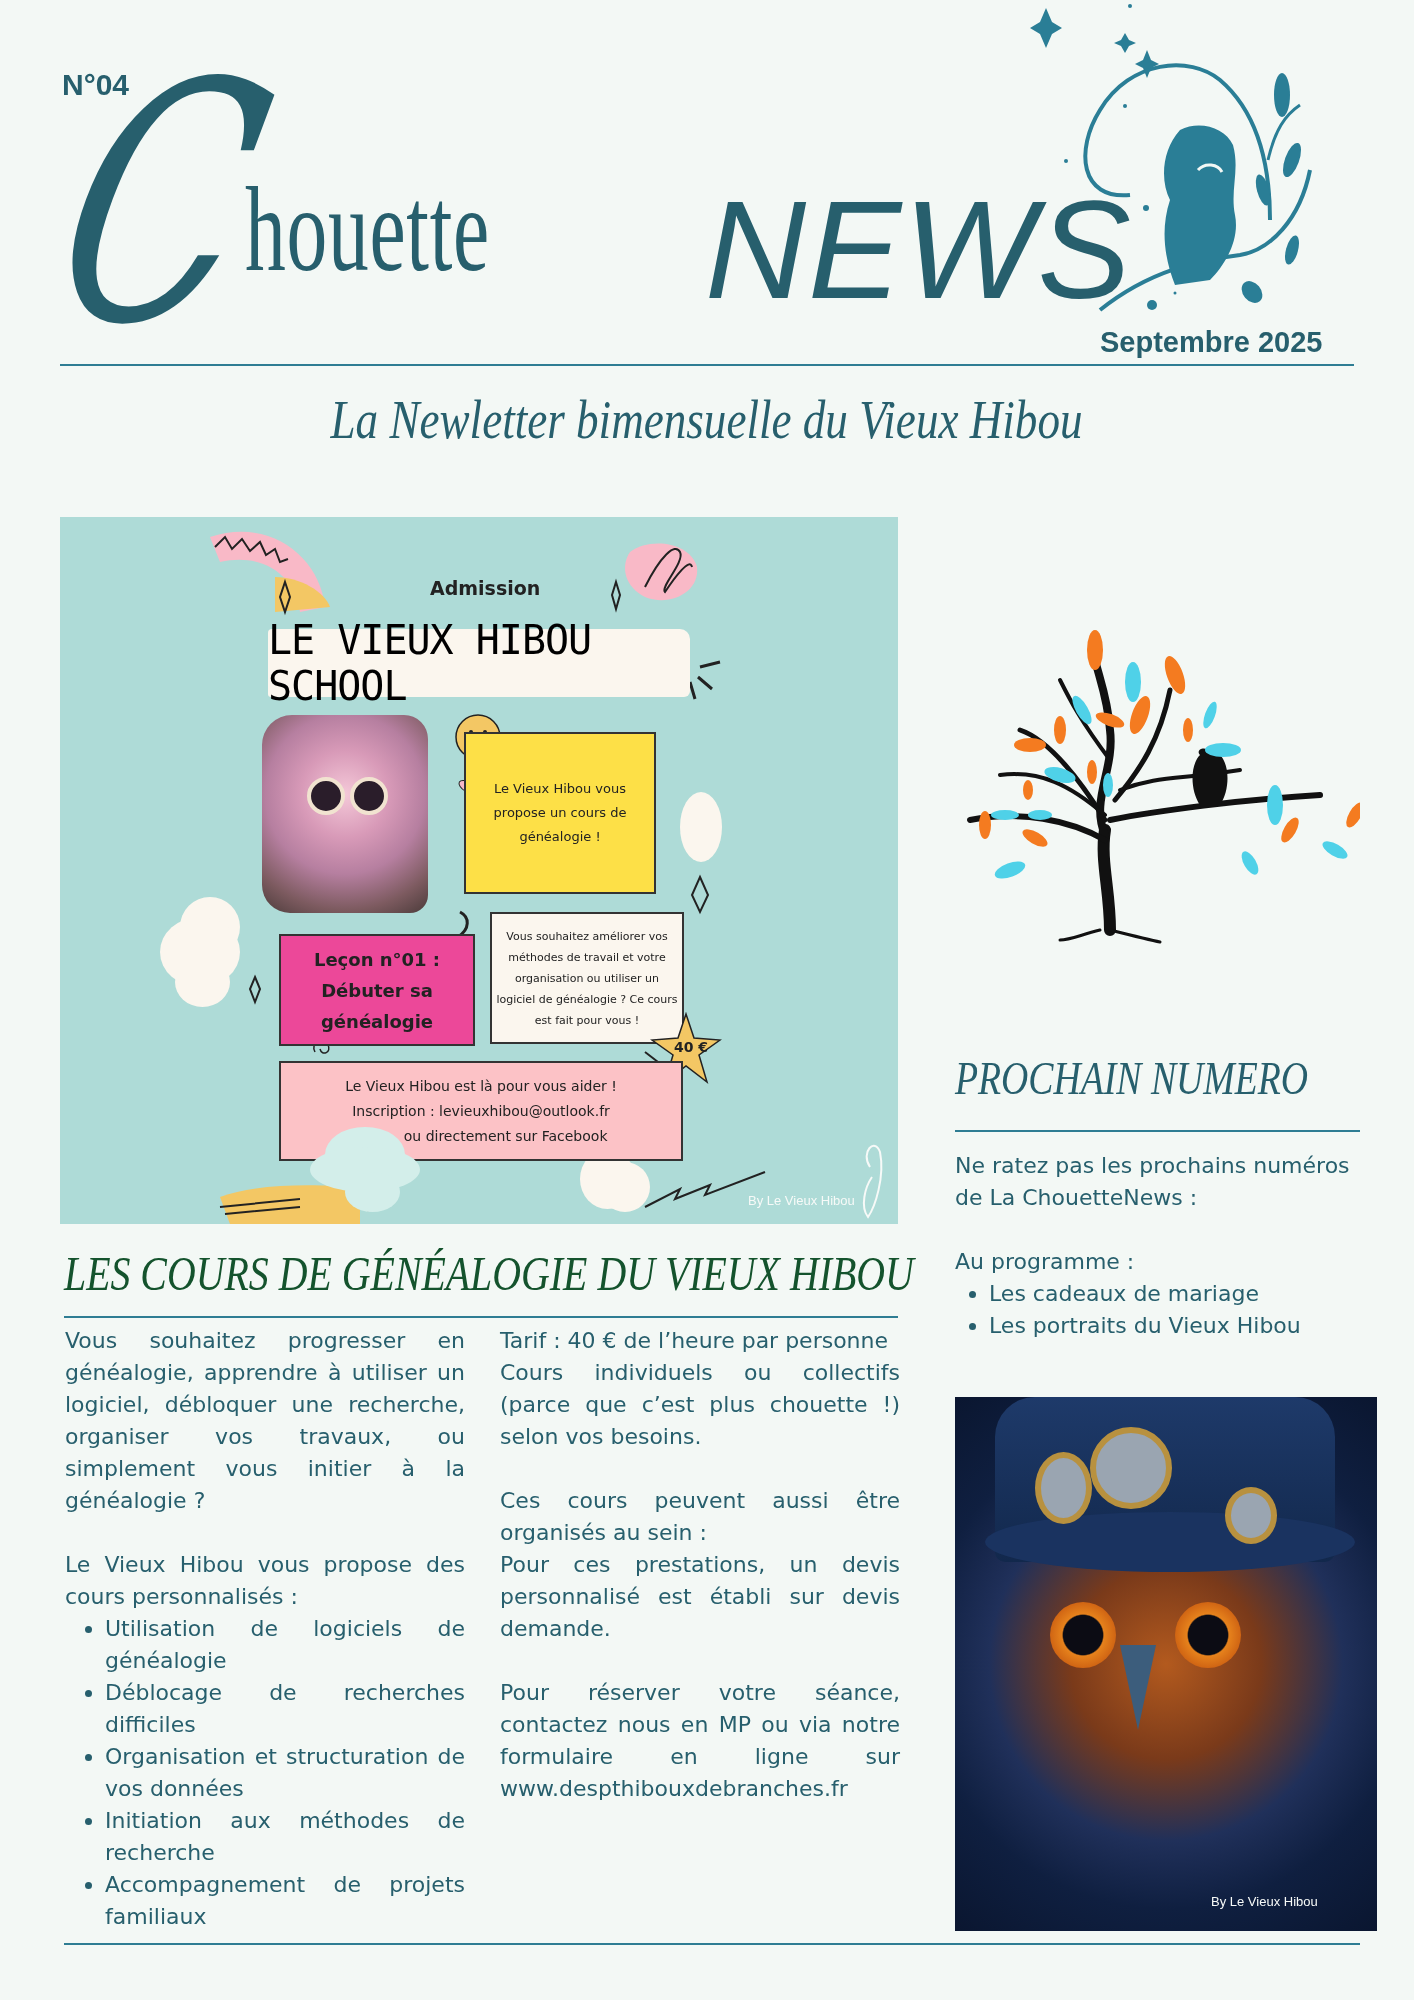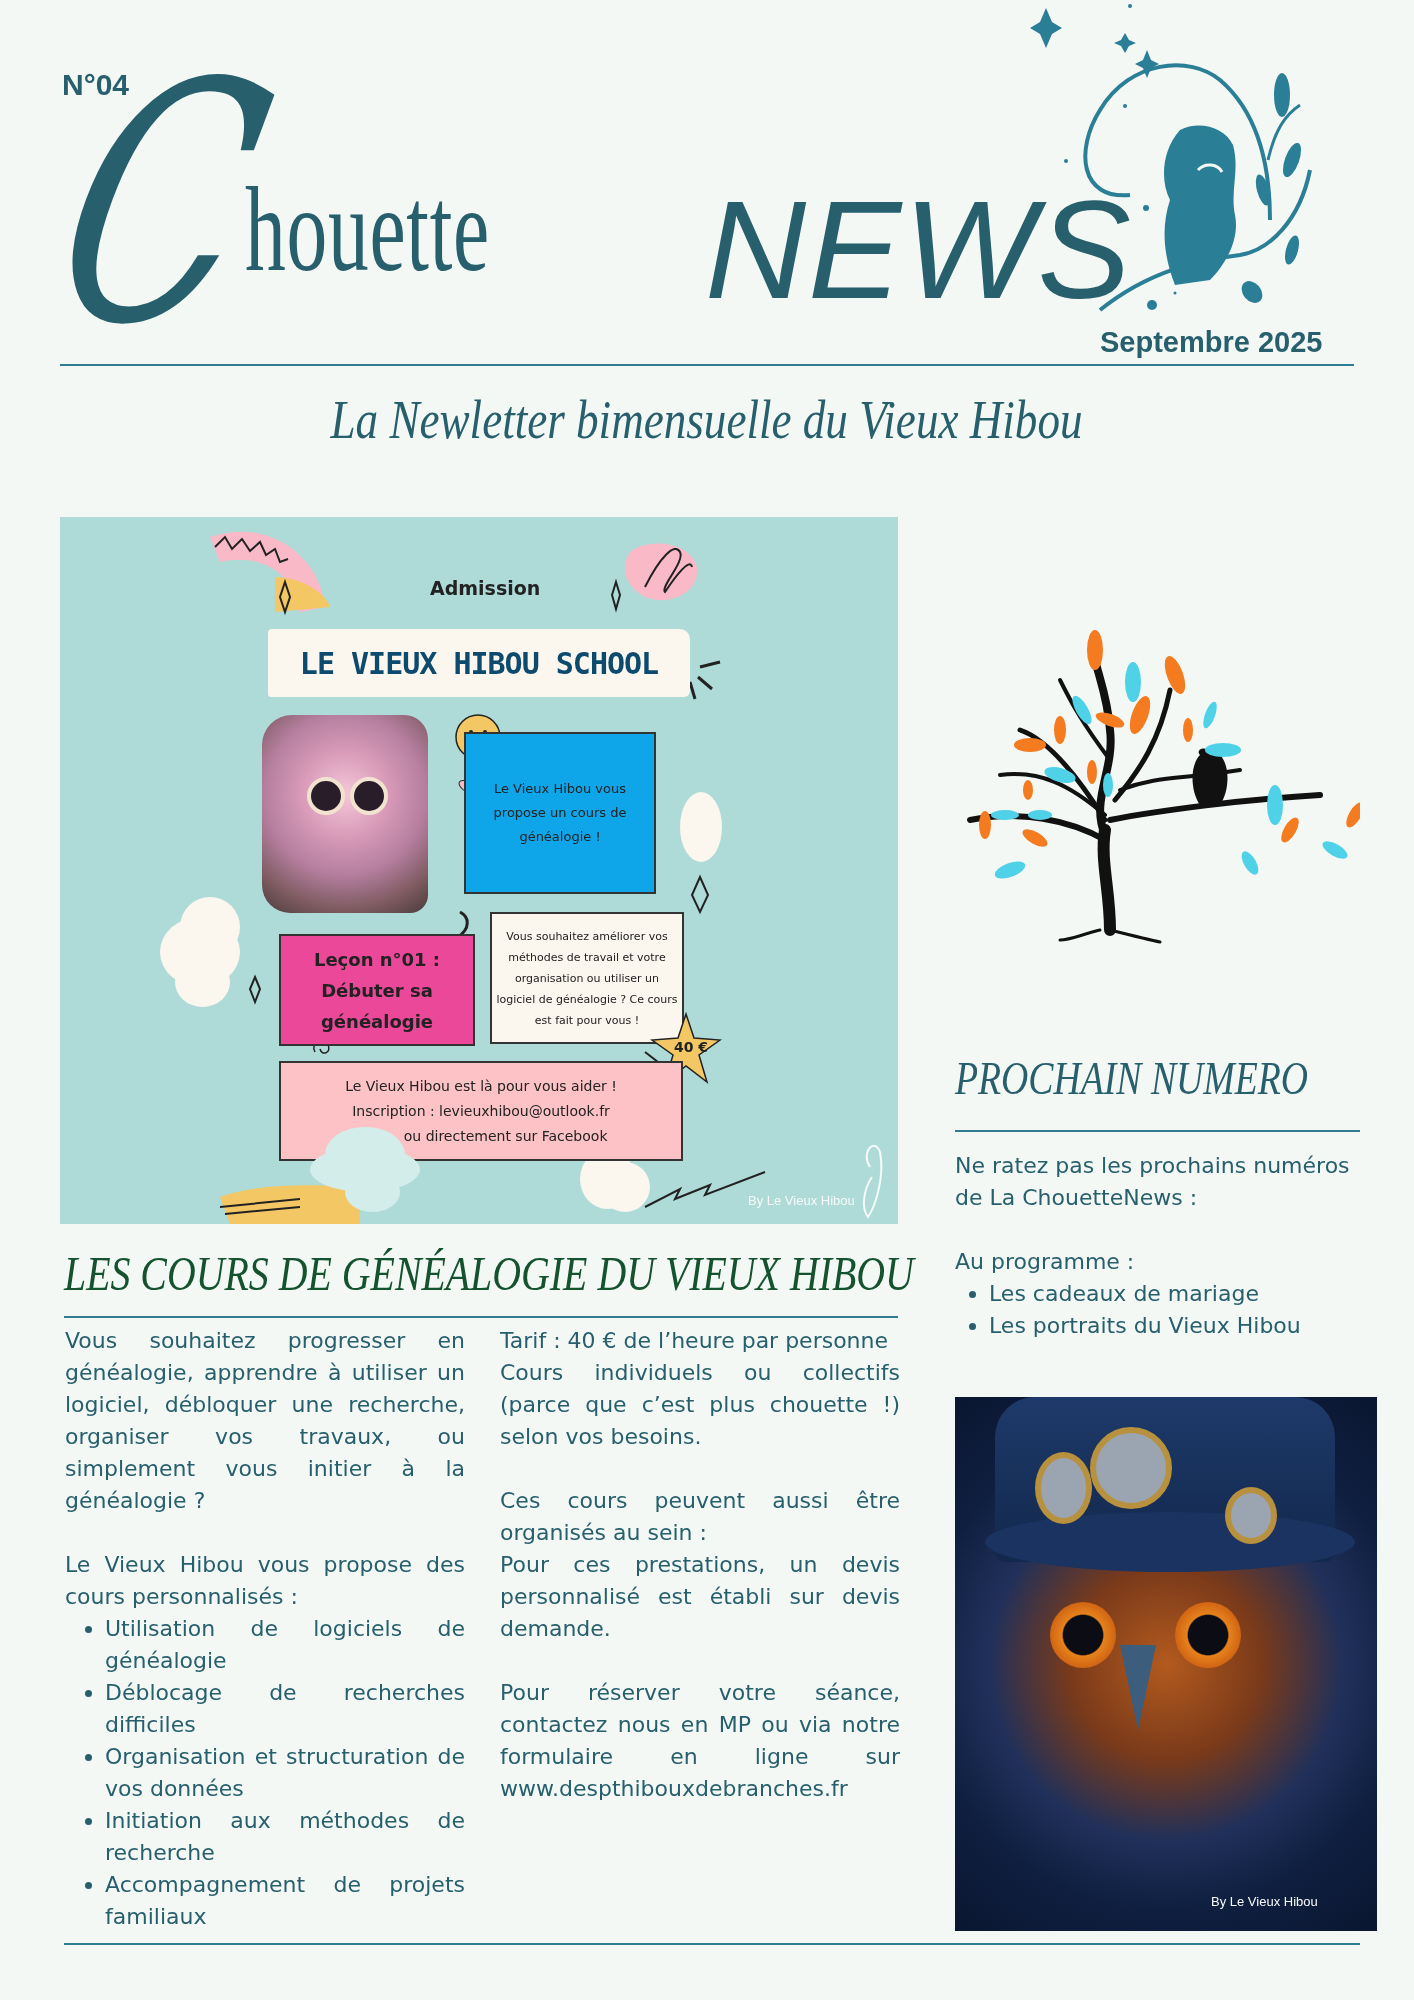--- a/index.html
+++ b/index.html
@@ -13,24 +13,24 @@
   .script-c { left: 110px; top: 40px; font-family: "DejaVu Serif", serif; font-style: italic; font-size: 330px; line-height: 1; color: #275f6d; transform: scaleX(0.72) skewX(-18deg); transform-origin: left top; }
   .title-houette { left: 245px; top: 170px; font-family: "Liberation Serif", serif; font-size: 120px; line-height: 1; color: #275f6d; transform: scaleX(0.68); transform-origin: left top; letter-spacing: 1px; }
   .title-news { left: 705px; top: 180px; font-family: "Liberation Sans", sans-serif; font-style: italic; font-size: 140px; line-height: 1; color: #275f6d; letter-spacing: 2px; }
   .date { left: 1100px; top: 326px; font-family: "Liberation Sans", sans-serif; font-weight: bold; font-size: 29px; color: #275f6d; }
   .rule { background: #2e7d93; height: 2px; }
   .tagline { left: 0; width: 1414px; top: 388px; text-align: center; font-family: "Liberation Serif", serif; font-style: italic; font-size: 55px; color: #275f6d; }
   .tagline span { display: inline-block; transform: scaleX(0.82); }
   .poster { left: 60px; top: 517px; width: 838px; height: 707px; background: #aedbd7; overflow: hidden; }
   .poster .admission { position:absolute; left: 370px; top: 60px; font-family: "DejaVu Sans", sans-serif; font-size: 19px; font-weight: bold; color: #222; }
   .poster .school-banner { position:absolute; left: 208px; top: 112px; width: 422px; height: 68px; background: #fbf6ee; border-radius: 4px 10px 6px 3px; display:flex; align-items:center; justify-content:center; }
-  .poster .school-banner span { font-family: "DejaVu Sans Mono", monospace; font-weight: bold; font-size: 30px; color: #0c4a6e; letter-spacing: -1px; }
+  .poster .school-banner span { font-family: "DejaVu Sans Mono", monospace; font-weight: normal; font-size: 40px; color: #000000; letter-spacing: -1px; }
   .poster .owl-photo { position:absolute; left: 202px; top: 198px; width: 166px; height: 198px; border-radius: 30px 24px 18px 28px; background: radial-gradient(circle at 50% 40%, #f4c8d8 0%, #d89ab8 30%, #b67fa0 55%, #7c5a5f 80%, #4b3b3a 100%); }
   .poster .owl-photo .eye { position:absolute; width: 30px; height: 30px; border-radius: 50%; background: #2a1d2a; border: 4px solid #f1e3d0; top: 62px; }
-  .poster .box-pink1 { position:absolute; left: 404px; top: 215px; width: 188px; height: 158px; background: #0ea5e9; border: 2px solid #333; display:flex; align-items:center; justify-content:center; text-align:center; }
+  .poster .box-pink1 { position:absolute; left: 404px; top: 215px; width: 188px; height: 158px; background: #fde047; border: 2px solid #333; display:flex; align-items:center; justify-content:center; text-align:center; }
   .poster .box-pink1 span { font-size: 13px; line-height: 24px; color: #222; padding: 0 8px; }
   .poster .box-yellow { position:absolute; left: 219px; top: 417px; width: 192px; height: 108px; background: #ec4899; border: 2px solid #333; display:flex; align-items:center; justify-content:center; text-align:center; }
   .poster .box-yellow span { font-size: 18px; font-weight: bold; line-height: 31px; color: #222; }
   .poster .box-white { position:absolute; left: 430px; top: 395px; width: 190px; height: 128px; background: #fbf6ee; border: 2px solid #333; display:flex; align-items:center; justify-content:center; text-align:center; }
   .poster .box-white span { font-size: 11px; line-height: 21px; color: #222; padding: 0 4px; }
   .poster .box-pink2 { position:absolute; left: 219px; top: 544px; width: 400px; height: 96px; background: #fcc2c6; border: 2px solid #333; display:flex; align-items:center; justify-content:center; text-align:center; }
   .poster .box-pink2 span { font-size: 14px; line-height: 25px; color: #222; }
   .poster .star { position:absolute; left: 590px; top: 495px; width: 72px; height: 72px; }
   .poster .star-label { position:absolute; left: 614px; top: 522px; font-size: 14px; font-weight: bold; color: #222; }
   .poster .cloud { position:absolute; background: #fbf6ee; border-radius: 50%; }

